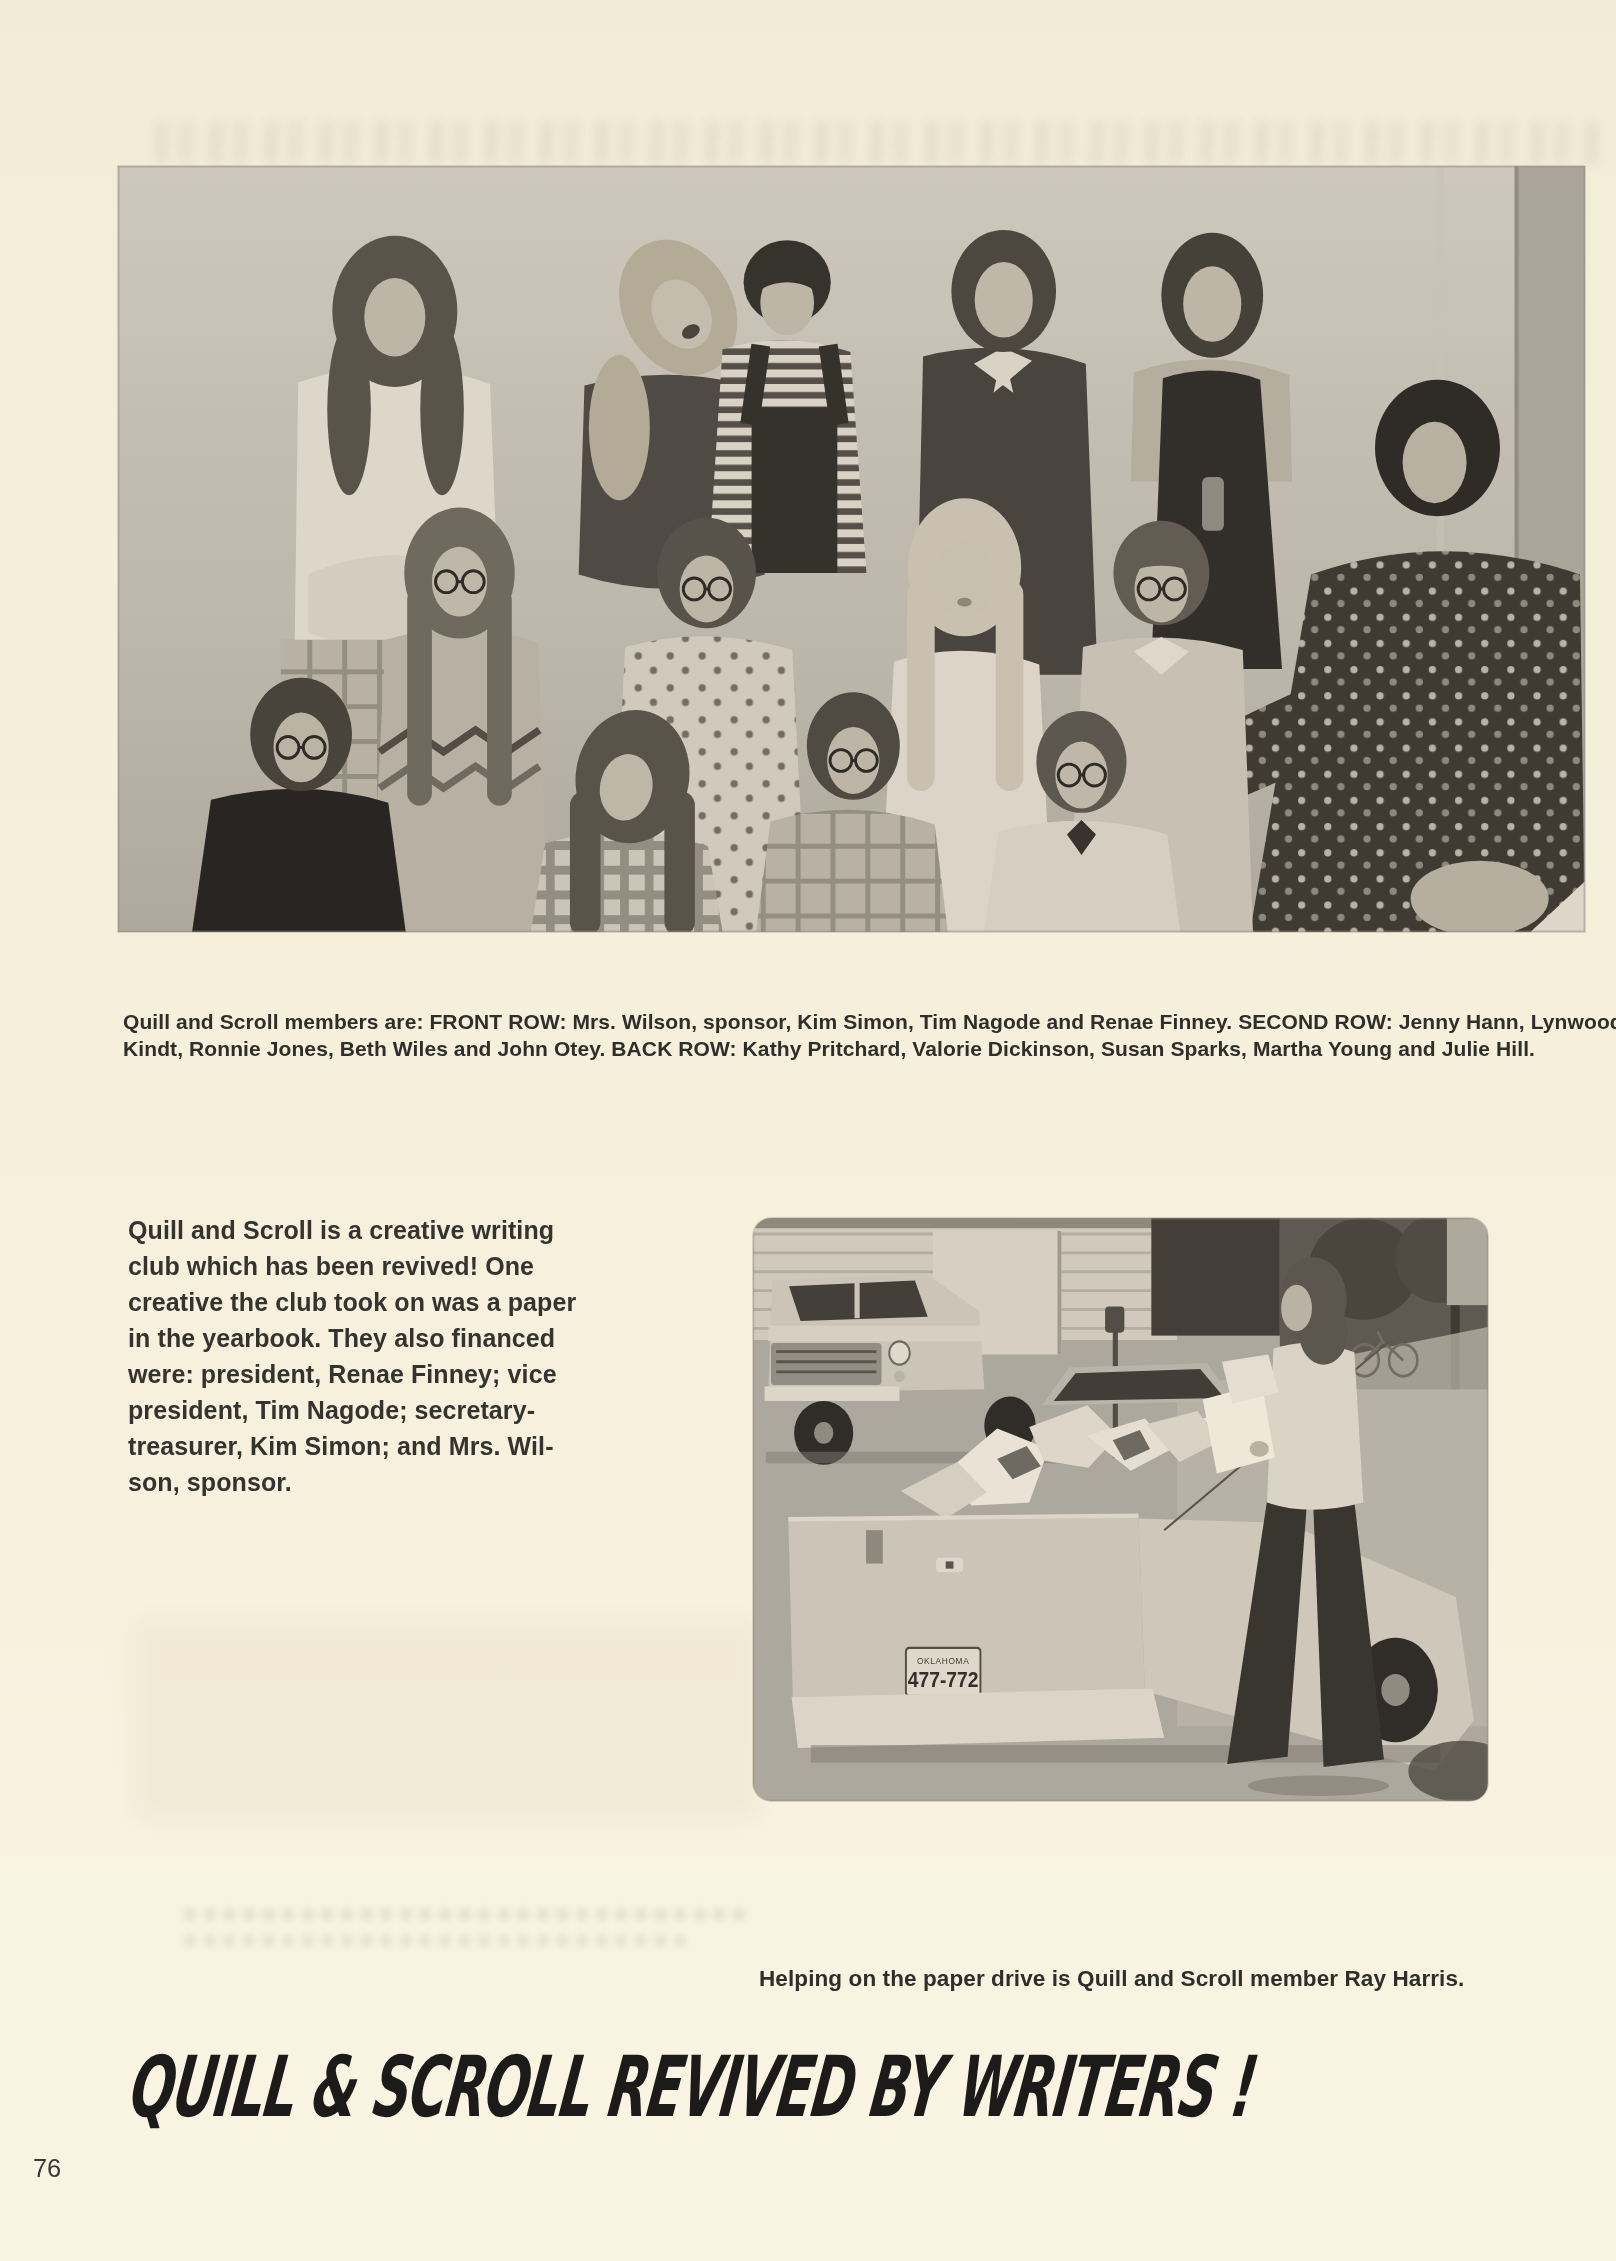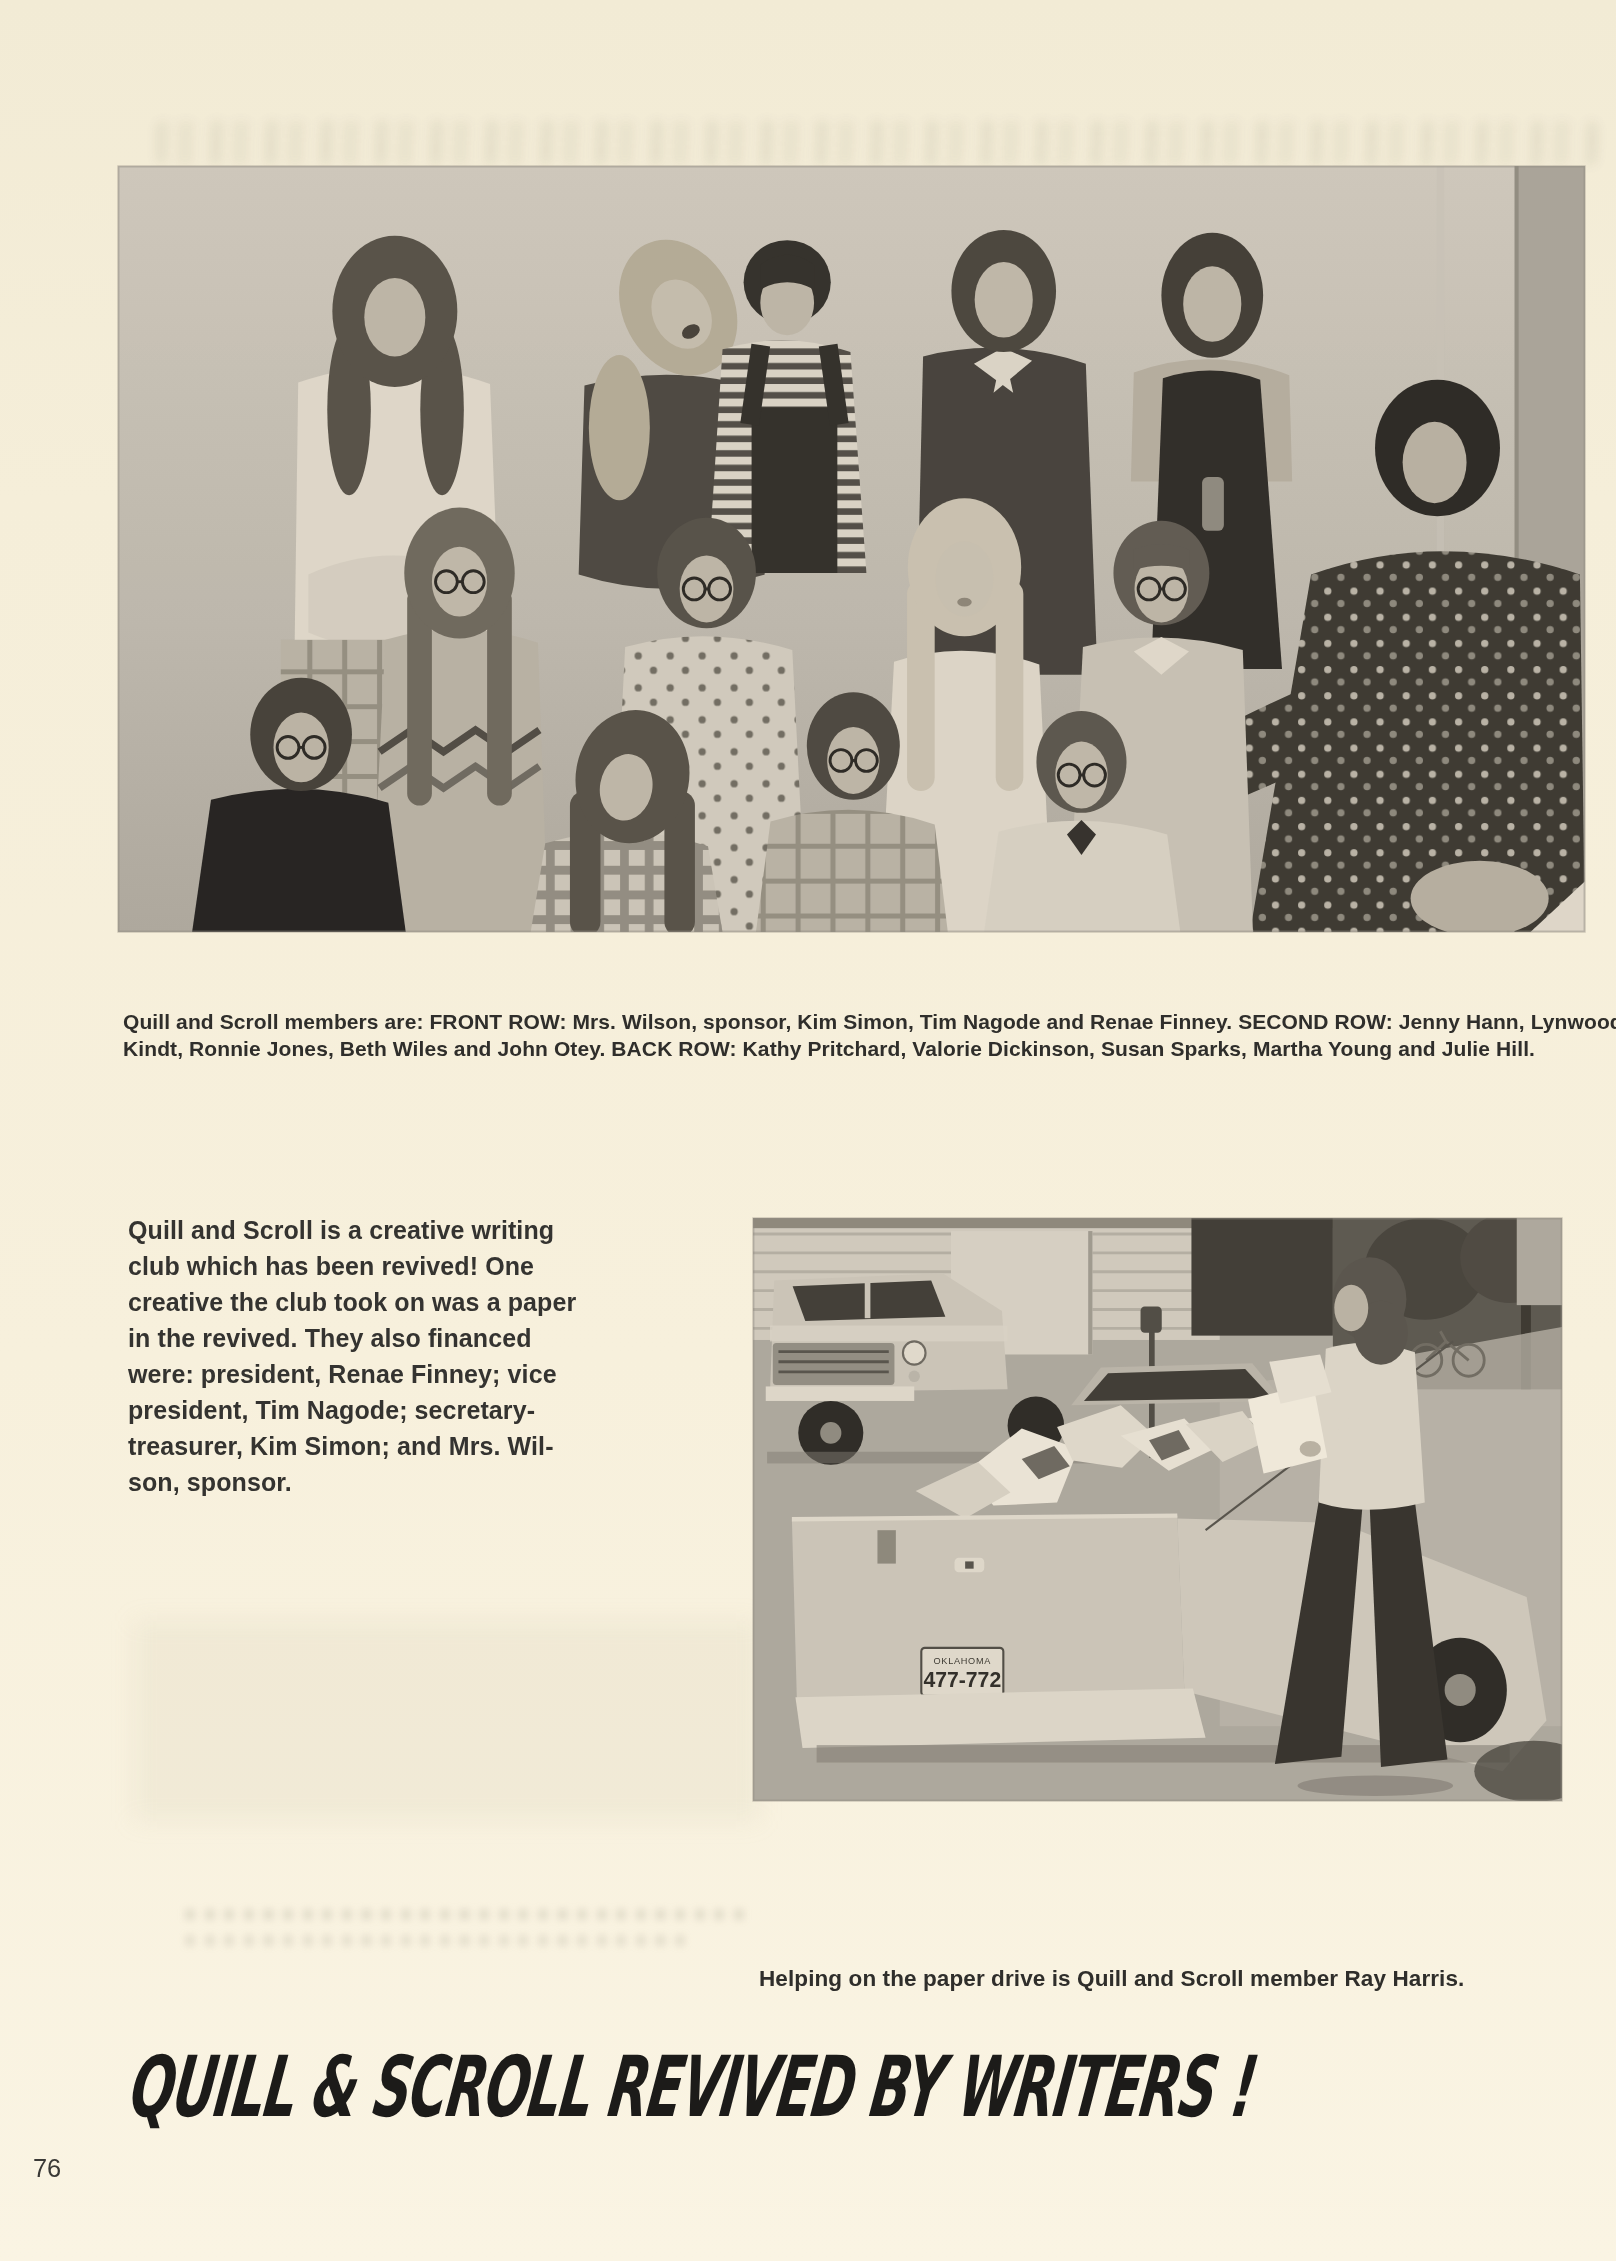--- a/index.html
+++ b/index.html
@@ -14,21 +14,21 @@
      background:rgba(190,183,156,.13);filter:blur(11.6px);}
   .ghost-line-a{position:absolute;left:185px;top:1909px;width:567px;height:11px;
      background:repeating-linear-gradient(90deg,rgba(130,126,106,.17) 0 10.2px,rgba(130,126,106,0) 10.2px 19.6px);filter:blur(3.6px);}
   .ghost-line-b{position:absolute;left:185px;top:1935px;width:508px;height:11px;
      background:repeating-linear-gradient(90deg,rgba(130,126,106,.15) 0 10.2px,rgba(130,126,106,0) 10.2px 19.6px);filter:blur(3.6px);}
 
   figure{margin:0;}
   .photo{position:absolute;overflow:hidden;box-shadow:0 0 0 0.7px rgba(120,115,104,.35);}
   .photo svg{display:block;width:100%;height:100%;filter:sepia(.14) contrast(.97) saturate(.85);}
   .group-photo{left:118px;top:166px;width:1467px;height:766px;}
-  .drive-photo{left:753px;top:1218px;width:809px;height:583px;}
+  .drive-photo{left:753px;top:1218px;width:735px;height:583px;border-radius:18px;}
 
   .caption{position:absolute;font-weight:bold;color:#2f2e2b;white-space:nowrap;}
   .caption-group{left:123px;top:1008px;font-size:21px;line-height:27px;letter-spacing:0.1px;}
   .caption-drive{left:759px;top:1966px;font-size:22.5px;letter-spacing:0.1px;}
 
   .article{position:absolute;left:128px;top:1212px;font-size:25px;line-height:36px;
      font-weight:bold;color:#343330;white-space:nowrap;letter-spacing:0.1px;}
 
   .headline{position:absolute;left:125px;top:2038px;font-size:84px;font-weight:bold;font-style:italic;
      font-family:"DejaVu Sans",sans-serif;color:#1c1b19;white-space:nowrap;
@@ -226,21 +226,21 @@
 
   <div class="caption caption-group">
     <div>Quill and Scroll members are: FRONT ROW: Mrs. Wilson, sponsor, Kim Simon, Tim Nagode and Renae Finney. SECOND ROW: Jenny Hann, Lynwood</div>
     <div>Kindt, Ronnie Jones, Beth Wiles and John Otey. BACK ROW: Kathy Pritchard, Valorie Dickinson, Susan Sparks, Martha Young and Julie Hill.</div>
   </div>
 
   <div class="article">
     <div>Quill and Scroll is a creative writing</div>
     <div>club which has been revived! One</div>
     <div>creative the club took on was a paper</div>
-    <div>in the revived. They also financed</div>
+    <div>in the yearbook. They also financed</div>
     <div>were: president, Renae Finney; vice</div>
     <div>president, Tim Nagode; secretary-</div>
     <div>treasurer, Kim Simon; and Mrs. Wil-</div>
     <div>son, sponsor.</div>
   </div>
 
   <figure class="photo drive-photo" role="img" aria-label="Black-and-white photograph of a student standing beside a car loaded with bundles of paper, with a pickup truck parked across the street">
     <svg viewBox="0 0 1144 803" preserveAspectRatio="none">
       <rect width="1144" height="803" fill="#a8a49c"></rect>
 

